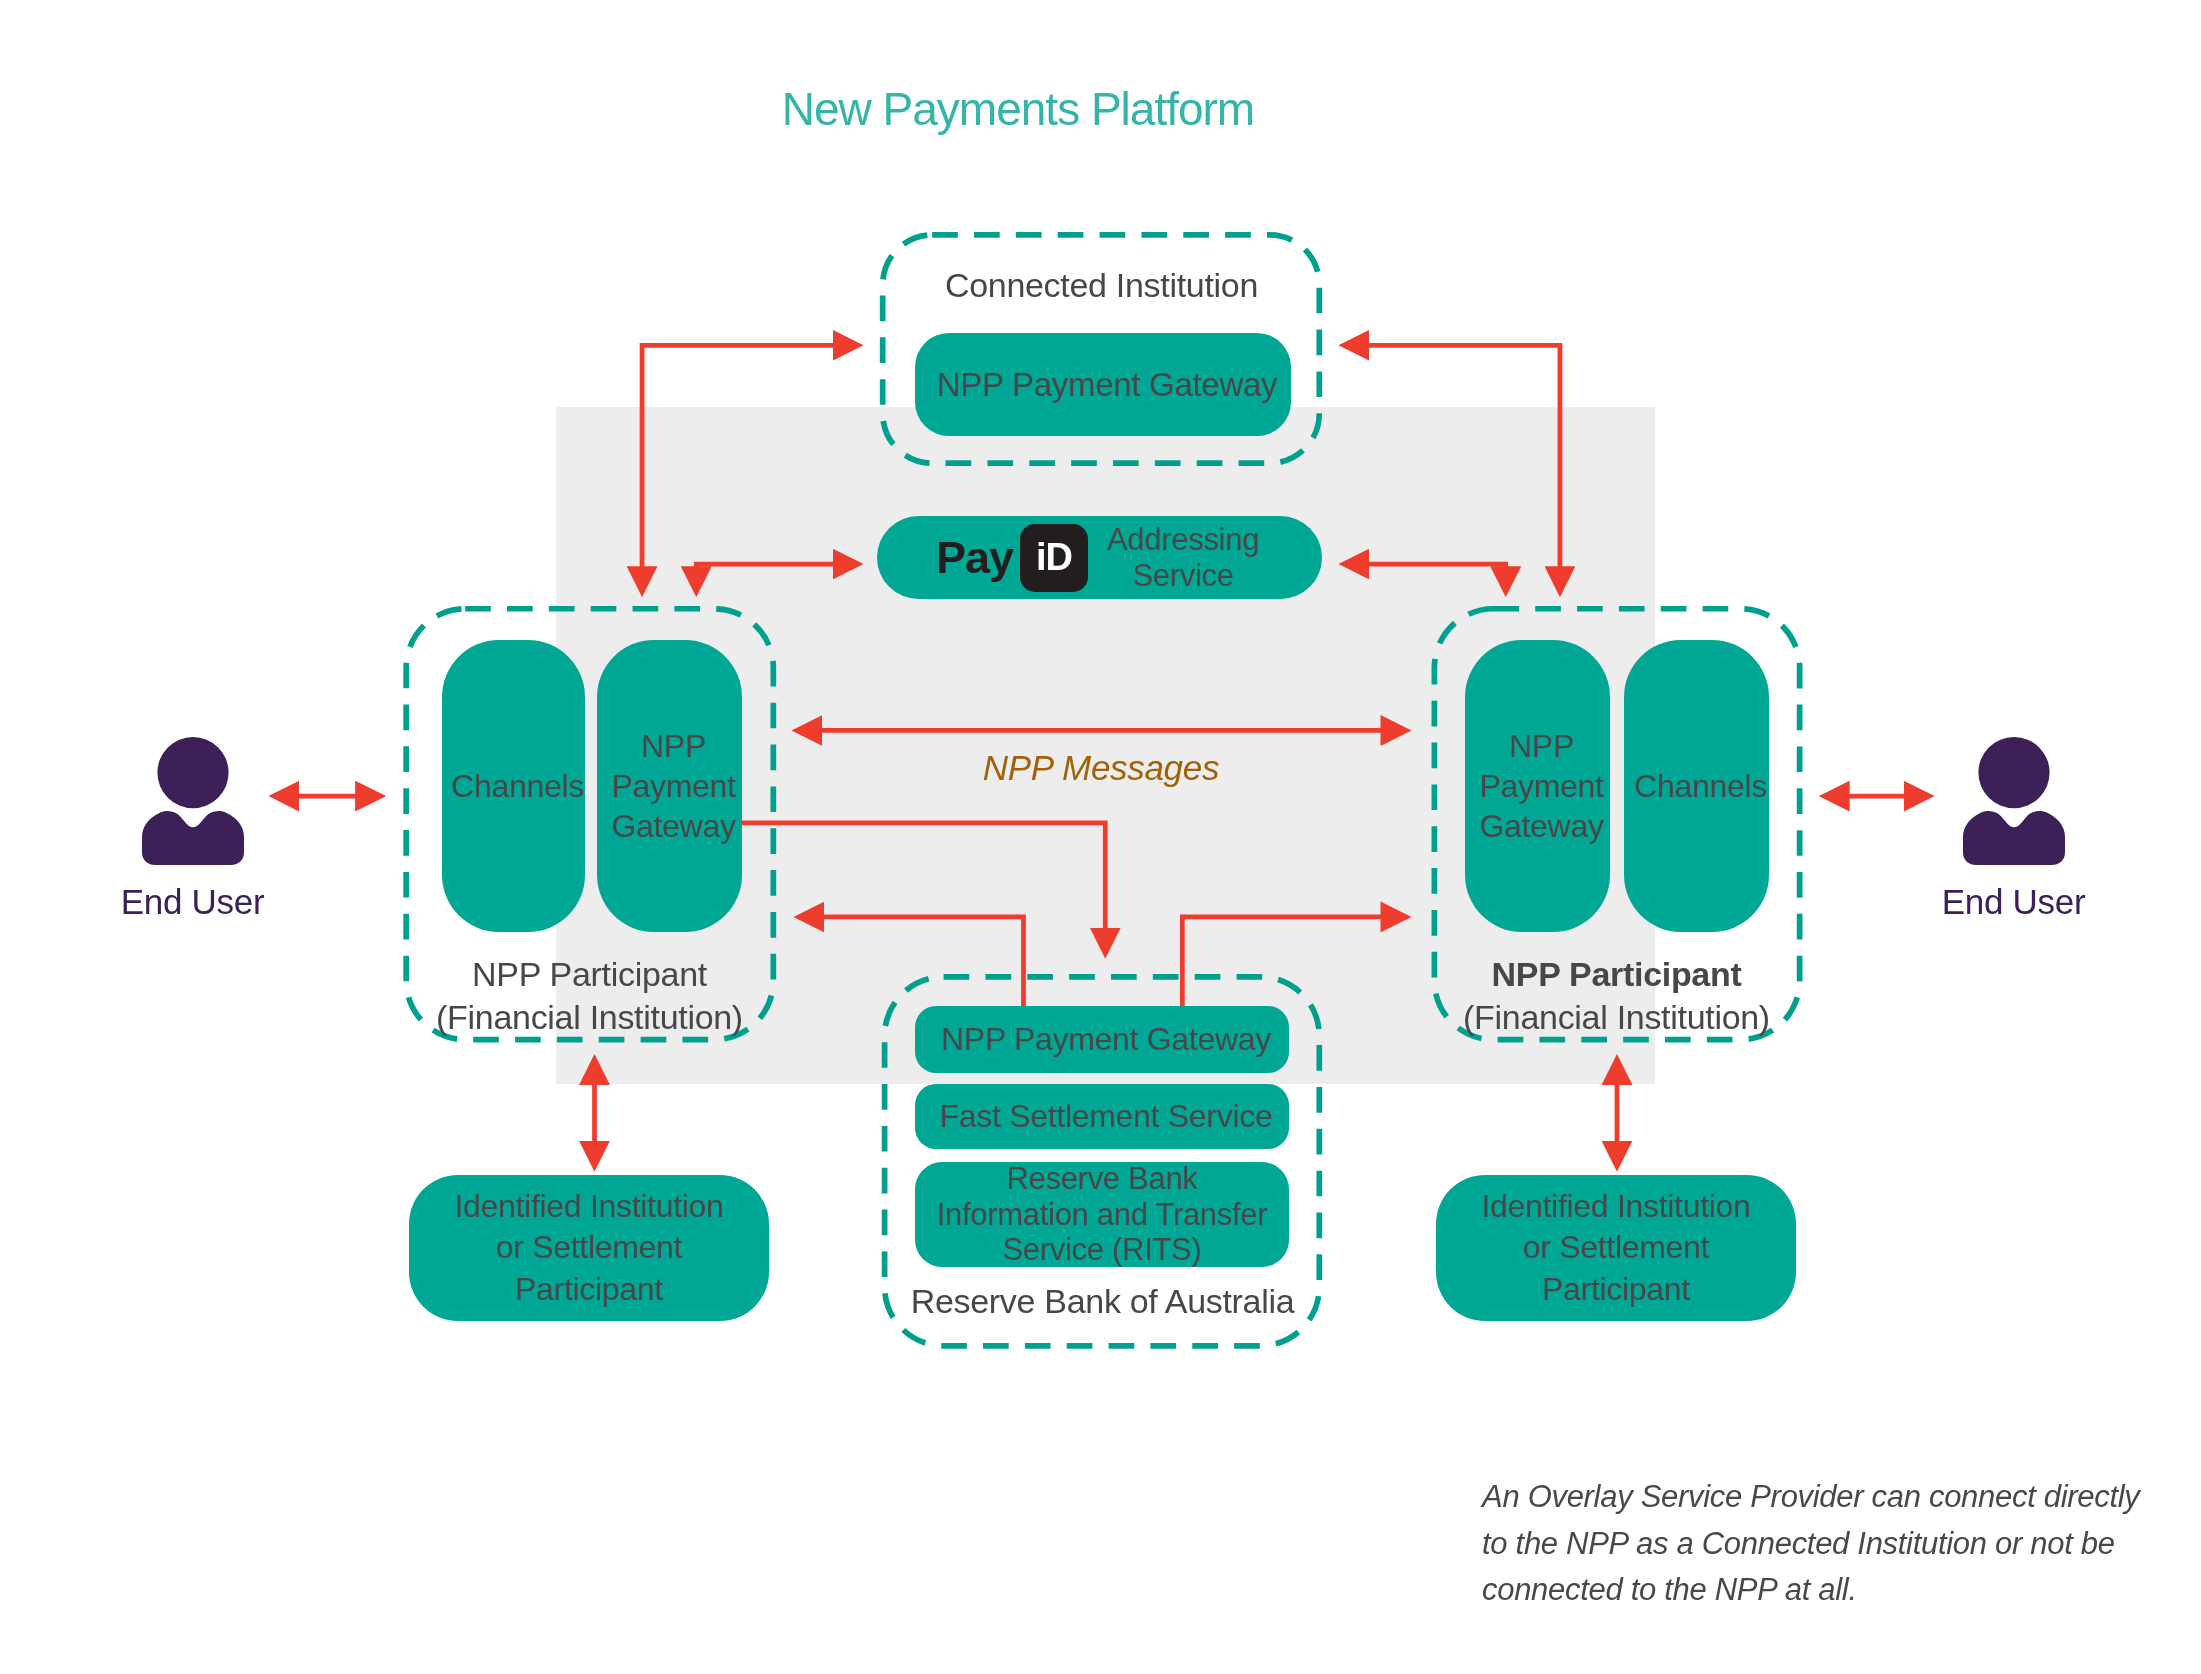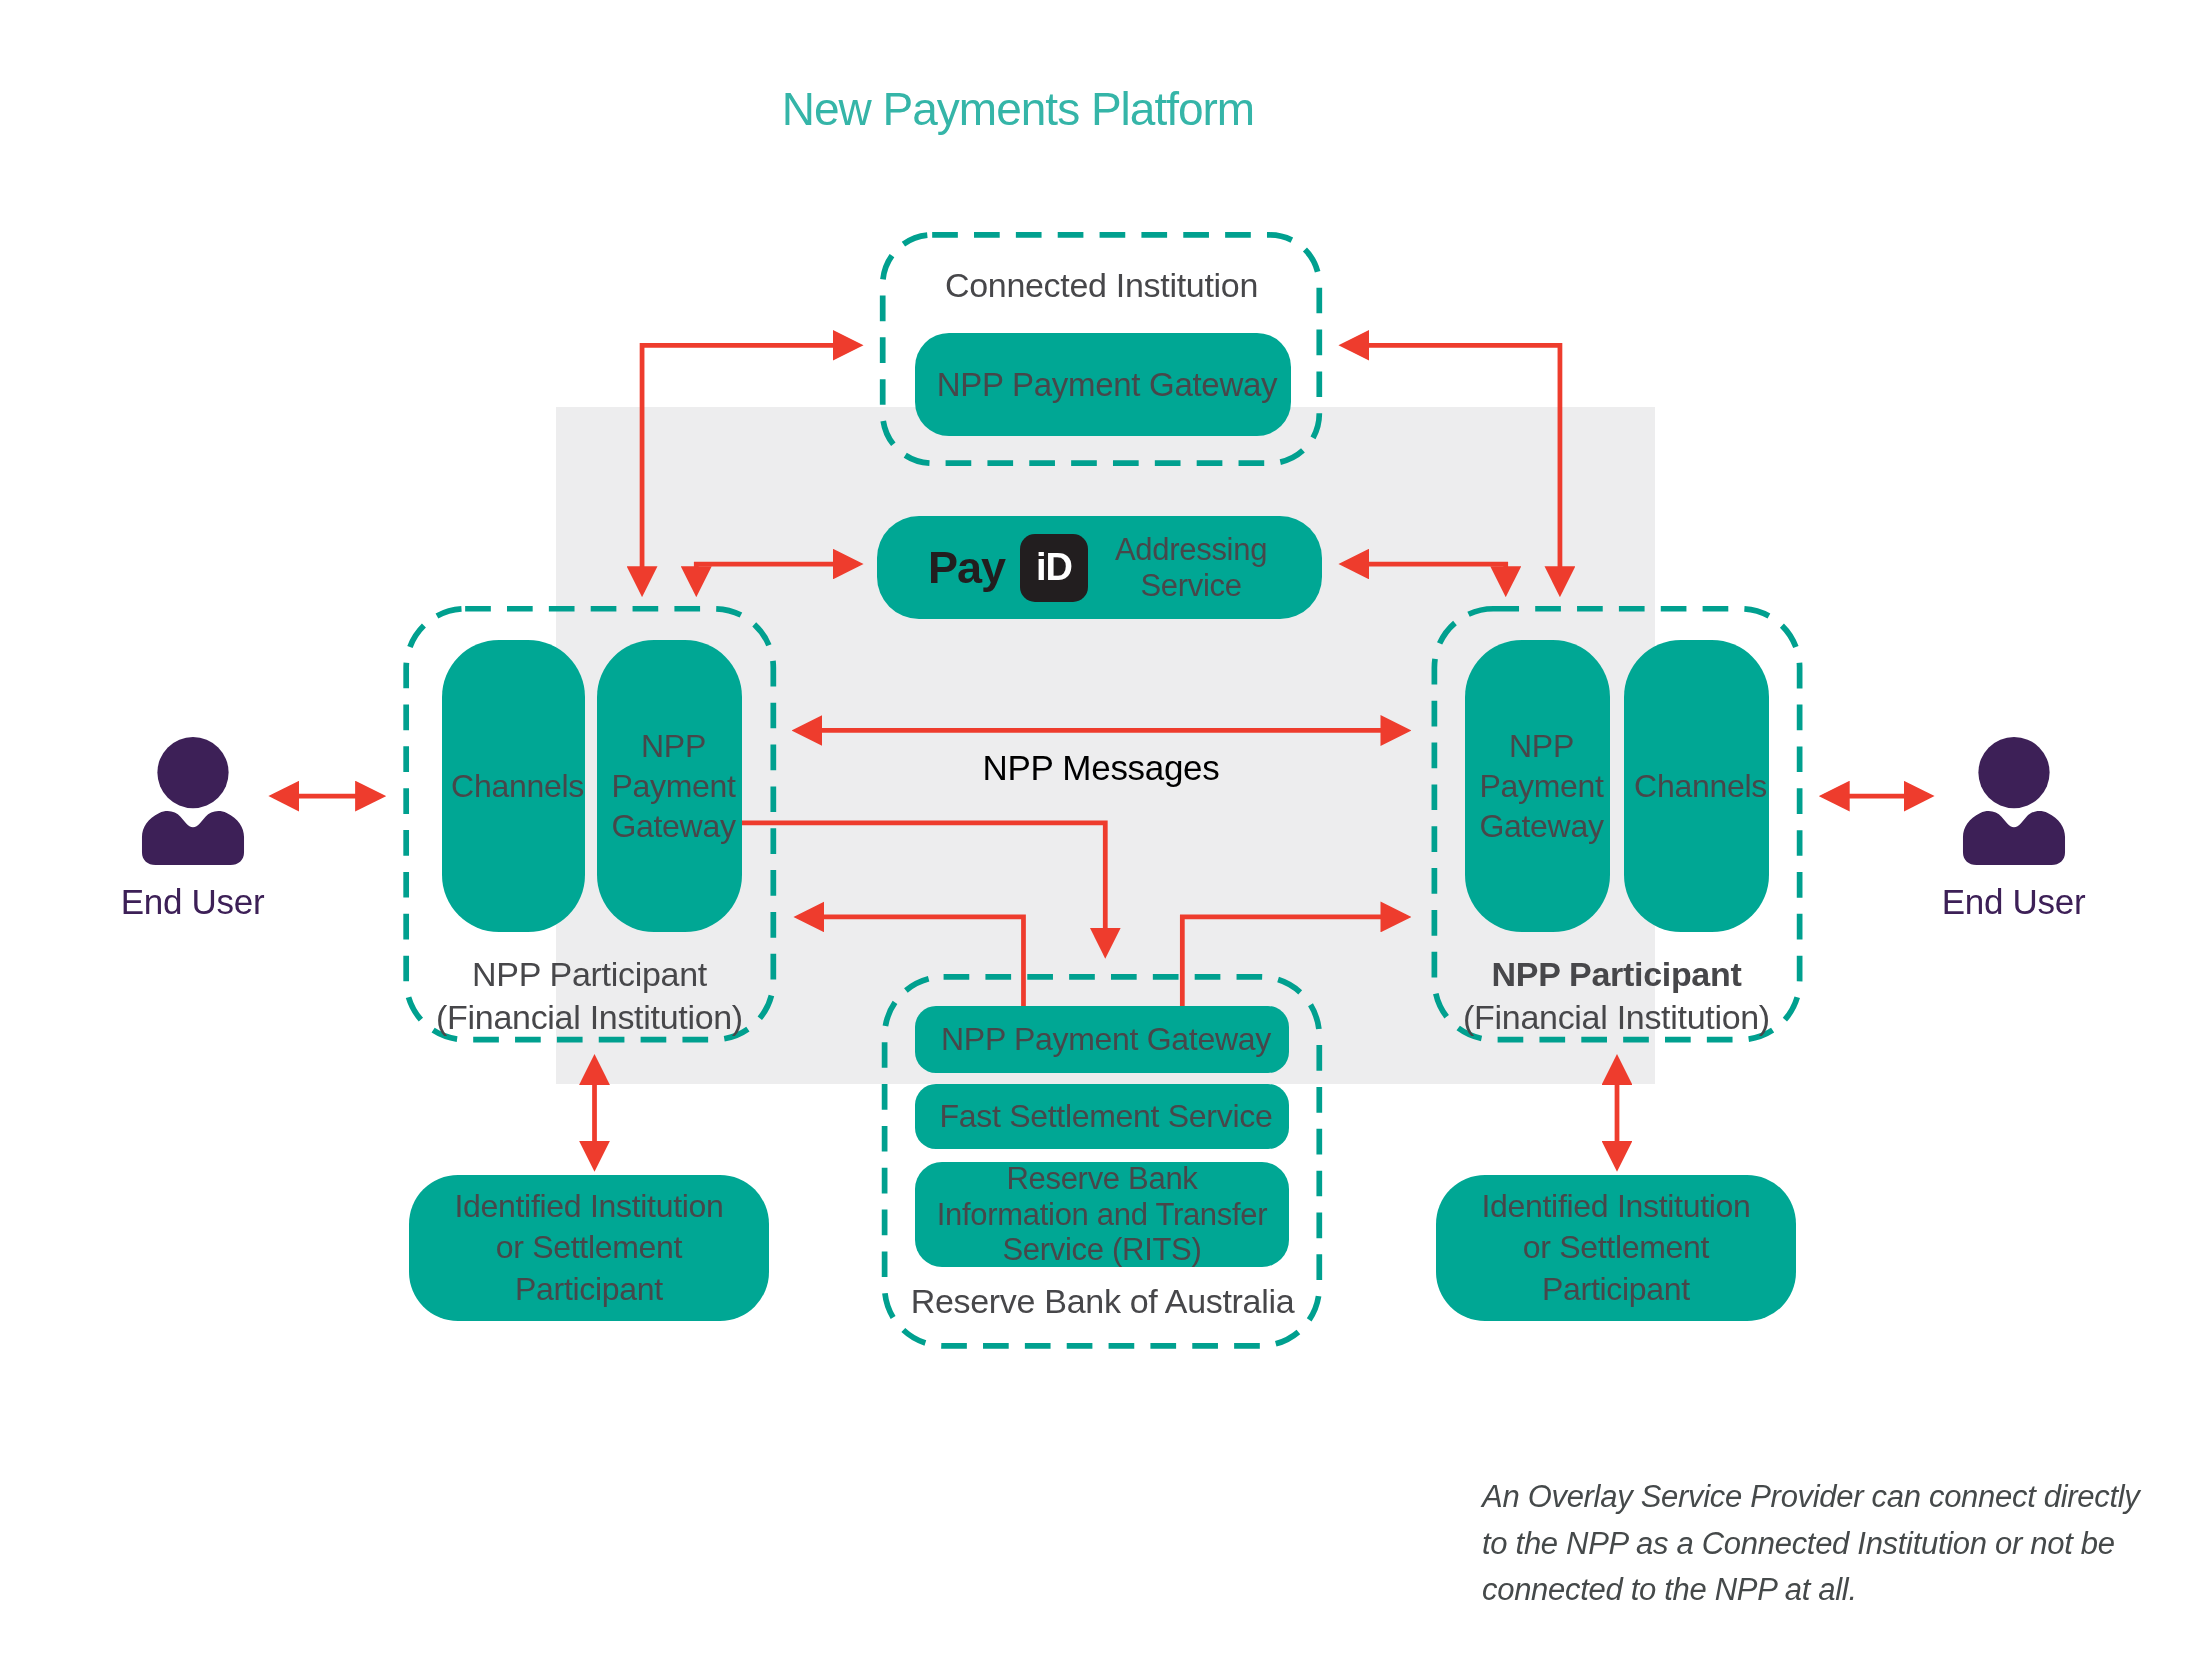--- a/index.html
+++ b/index.html
@@ -15,21 +15,21 @@
   *{margin:0;padding:0;box-sizing:border-box;}
   html,body{background:#fff;}
   body{font-family:"Liberation Sans", sans-serif;color:var(--ink);}
   .canvas{position:relative;width:2202px;height:1675px;background:#fff;overflow:hidden;letter-spacing:-0.3px;}
   .gray-rect{position:absolute;left:556px;top:407px;width:1099px;height:677px;background:var(--graybg);z-index:0;}
   svg.overlay{position:absolute;left:0;top:0;width:2202px;height:1675px;z-index:1;}
   .abs{position:absolute;z-index:2;}
   .title{top:82px;left:1018px;transform:translateX(-50%);font-size:46px;font-weight:normal;color:var(--teal-title);letter-spacing:-1px;white-space:nowrap;}
   .pill{background:var(--teal);display:flex;align-items:center;justify-content:center;text-align:center;color:var(--ink);padding-left:8px;}
   .pill-ci{left:915px;top:333px;width:376px;height:103px;border-radius:34px;font-size:33px;}
-  .pill-payid{left:877px;top:516px;width:445px;height:103px;border-radius:42px;gap:15px;}
+  .pill-payid{left:877px;top:516px;width:445px;height:83px;border-radius:42px;gap:7px;}
   .payid-word{font-size:45px;font-weight:bold;color:var(--black);letter-spacing:-1px;}
   .payid-logo{width:68px;height:68px;border-radius:15px;background:var(--black);color:#fff;display:flex;align-items:center;justify-content:center;font-size:38px;font-weight:bold;letter-spacing:-1px;}
   .payid-label{width:176px;font-size:31px;line-height:1.15;text-align:center;}
   .pill-tall{top:640px;width:145px;height:292px;border-radius:57px;font-size:32px;line-height:1.25;}
   .pill-channels-l{left:442px;width:143px;}
   .pill-gateway-l{left:597px;}
   .pill-gateway-r{left:1465px;}
   .pill-channels-r{left:1624px;width:145px;}
   .box-label{text-align:center;font-size:34px;line-height:1.25;color:var(--ink);}
   .ci-label{left:883px;top:264px;width:437px;}
@@ -37,21 +37,21 @@
   .rp-label{left:1434px;top:953px;width:365px;}
   .rp-label .nm{font-weight:bold;}
   .rba-pill{left:915px;width:374px;border-radius:21px;font-size:32px;line-height:1.15;}
   .rba-p1{top:1006px;height:67px;}
   .rba-p2{top:1084px;height:65px;}
   .rba-p3{top:1162px;height:105px;border-radius:27px;font-size:31px;padding:0 13.3px;}
   .rba-label{left:885px;top:1280px;width:435px;}
   .id-box{top:1175px;width:360px;height:146px;border-radius:49px;font-size:32px;line-height:1.3;padding:0 41px;}
   .id-left{left:409px;}
   .id-right{left:1436px;}
-  .npp-messages{left:1101px;top:748px;transform:translateX(-50%);font-size:35px;color:#000000;white-space:nowrap;text-align:center;}
+  .npp-messages{left:1101px;top:748px;transform:translateX(-50%);font-style:italic;font-size:35px;color:#a16207;white-space:nowrap;text-align:center;}
   .end-user{width:209px;text-align:center;}
   .eu-left{left:88px;top:736px;}
   .eu-right{left:1909px;top:736px;}
   .end-user .person{display:block;margin:0 auto;}
   .eu-label{margin-top:17px;font-size:35px;color:var(--purple);}
   .note{left:1482px;top:1474px;width:685px;font-style:italic;font-size:31px;line-height:1.5;color:#45494A;}
 </style>
 </head>
 <body>
 

